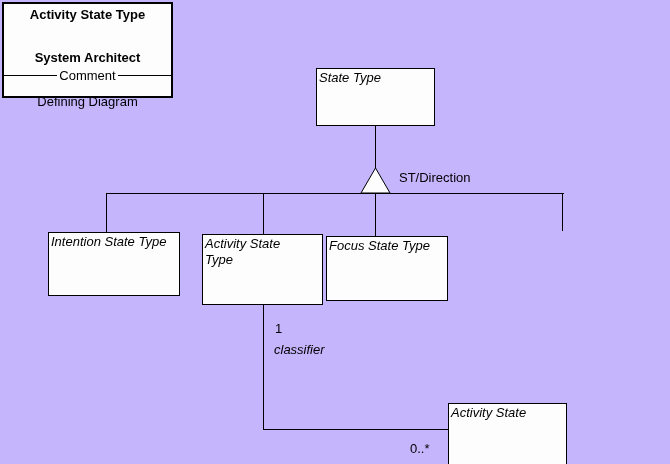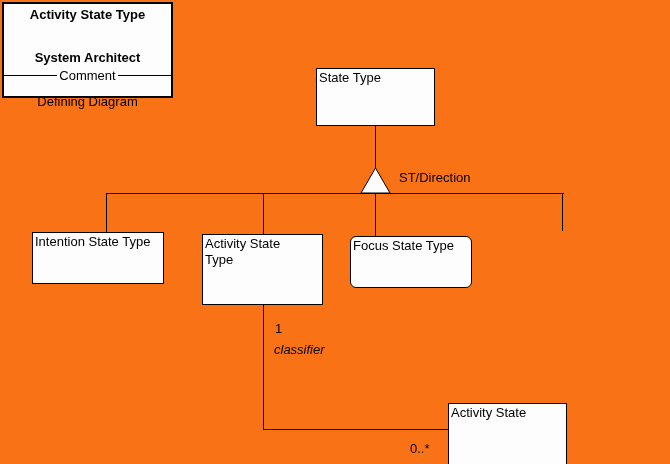--- a/index.html
+++ b/index.html
@@ -4,21 +4,21 @@
 <style>
   html, body { margin: 0; padding: 0; }
   body {
     font-family: "Liberation Sans", sans-serif;
     background: #ffffff;
   }
   #canvas {
     position: relative;
     width: 670px;
     height: 464px;
-    background: #f97316;
+    background: #c4b5fd;
     overflow: hidden;
     color: #000;
   }
 
   
   .legend {
     position: absolute;
     left: 2px; top: 2px;
     width: 171px; height: 96px;
     border: 2px solid #000;
@@ -61,20 +61,21 @@
   
   .node {
     position: absolute;
     border: 1px solid #000;
     background: #fdfdfd;
     box-sizing: border-box;
     font-size: 13px;
     line-height: 16px;
     padding: 1px 0 6px 2px;
     text-align: left;
+    font-style: italic;
   }
   .node .lbl { display: block; }
   .node.n-activity-state-type .lbl { width: 92px; }
   .node.n-subject .lbl { width: 112px; }
 
   
   .hline, .vline {
     position: absolute;
     background: #000;
   }
@@ -124,29 +125,29 @@
   <div class="hline" style="left:263px; top:429px; width:186px;"></div>
 
   <svg class="tri" width="31" height="28" viewBox="0 0 31 28">
     <polygon points="15.5,1 30,26 1,26" fill="#fdfdfd" stroke="#000" stroke-width="1"></polygon>
   </svg>
 
   <div class="node" style="left:316px; top:68px; width:119px; height:58px;">
     <span class="lbl">State Type</span>
   </div>
 
-  <div class="node" style="left:32px; top:232px; width:132px; height:52px;">
+  <div class="node" style="left:48px; top:232px; width:132px; height:64px;">
     <span class="lbl">Intention State Type</span>
   </div>
 
   <div class="node n-activity-state-type" style="left:202px; top:234px; width:121px; height:71px;">
     <span class="lbl">Activity State Type</span>
   </div>
 
-  <div class="node" style="left:350px; top:236px; width:122px; height:52px;border-radius:6px;">
+  <div class="node" style="left:326px; top:236px; width:122px; height:65px;">
     <span class="lbl">Focus State Type</span>
   </div>
 
 
   <div class="node" style="left:448px; top:403px; width:119px; height:64px;">
     <span class="lbl">Activity State</span>
   </div>
 
   <div class="flabel" style="left:399px; top:171px;">ST/Direction</div>
   <div class="flabel" style="left:275px; top:322px;">1</div>

